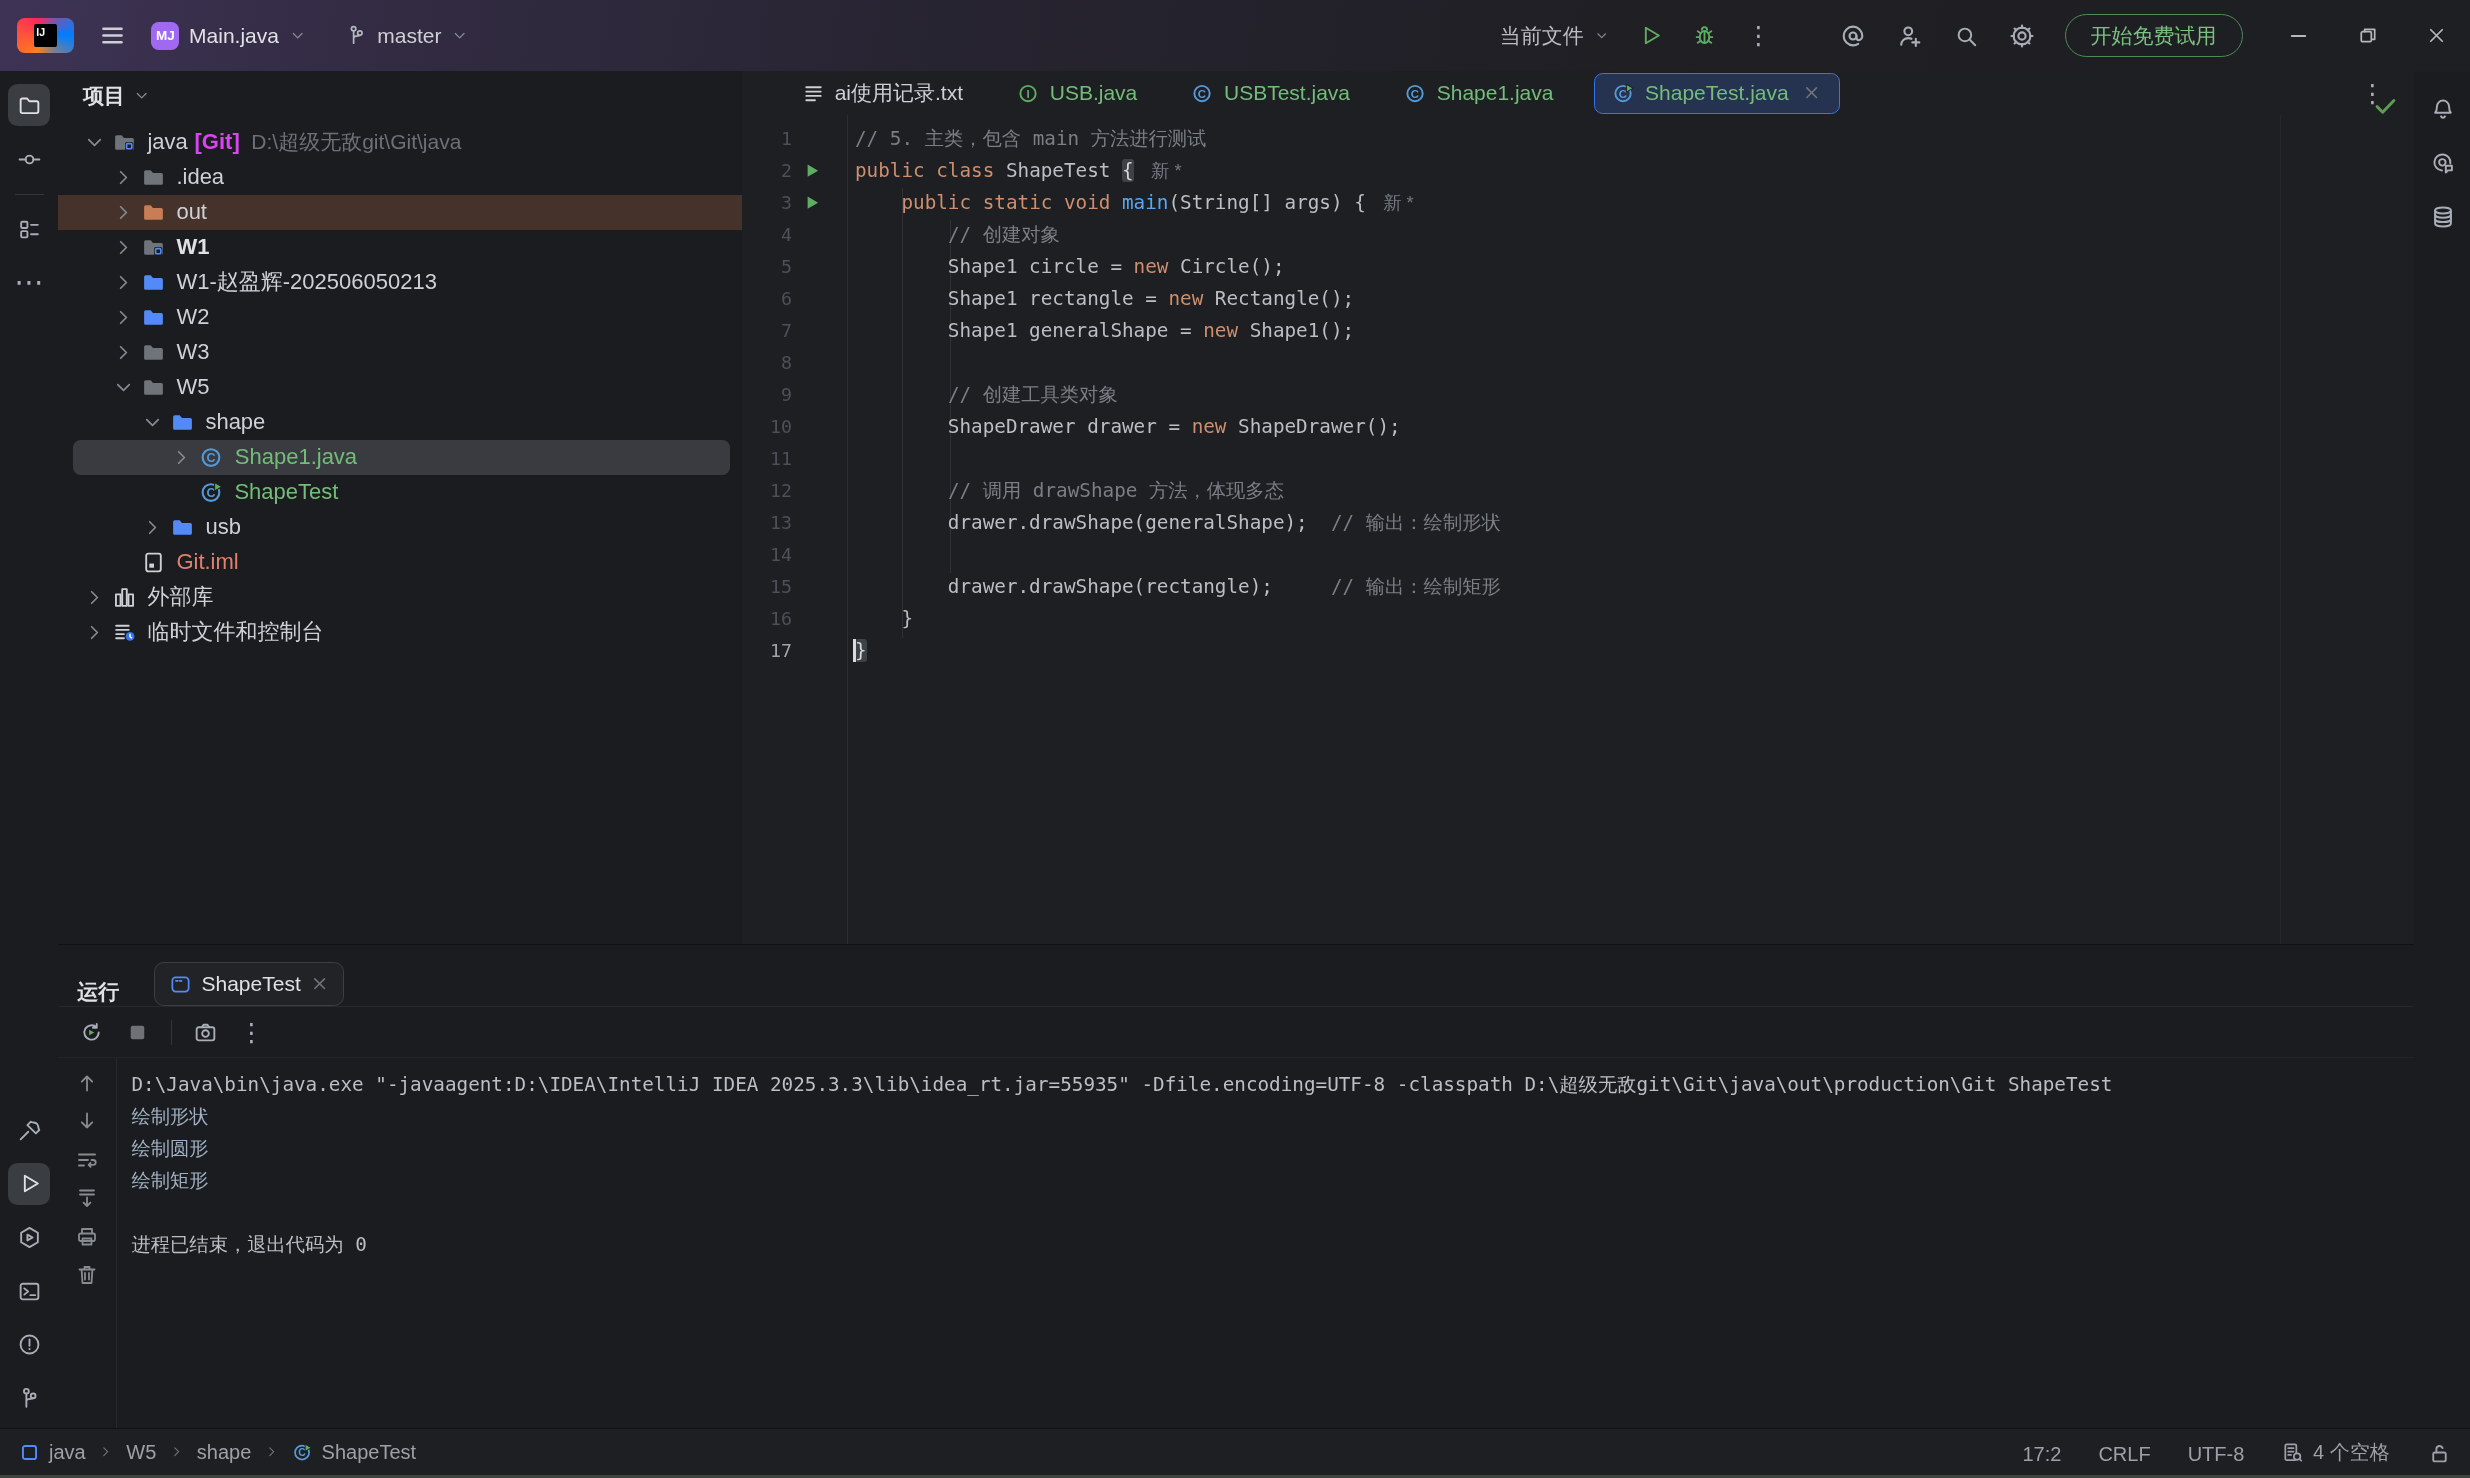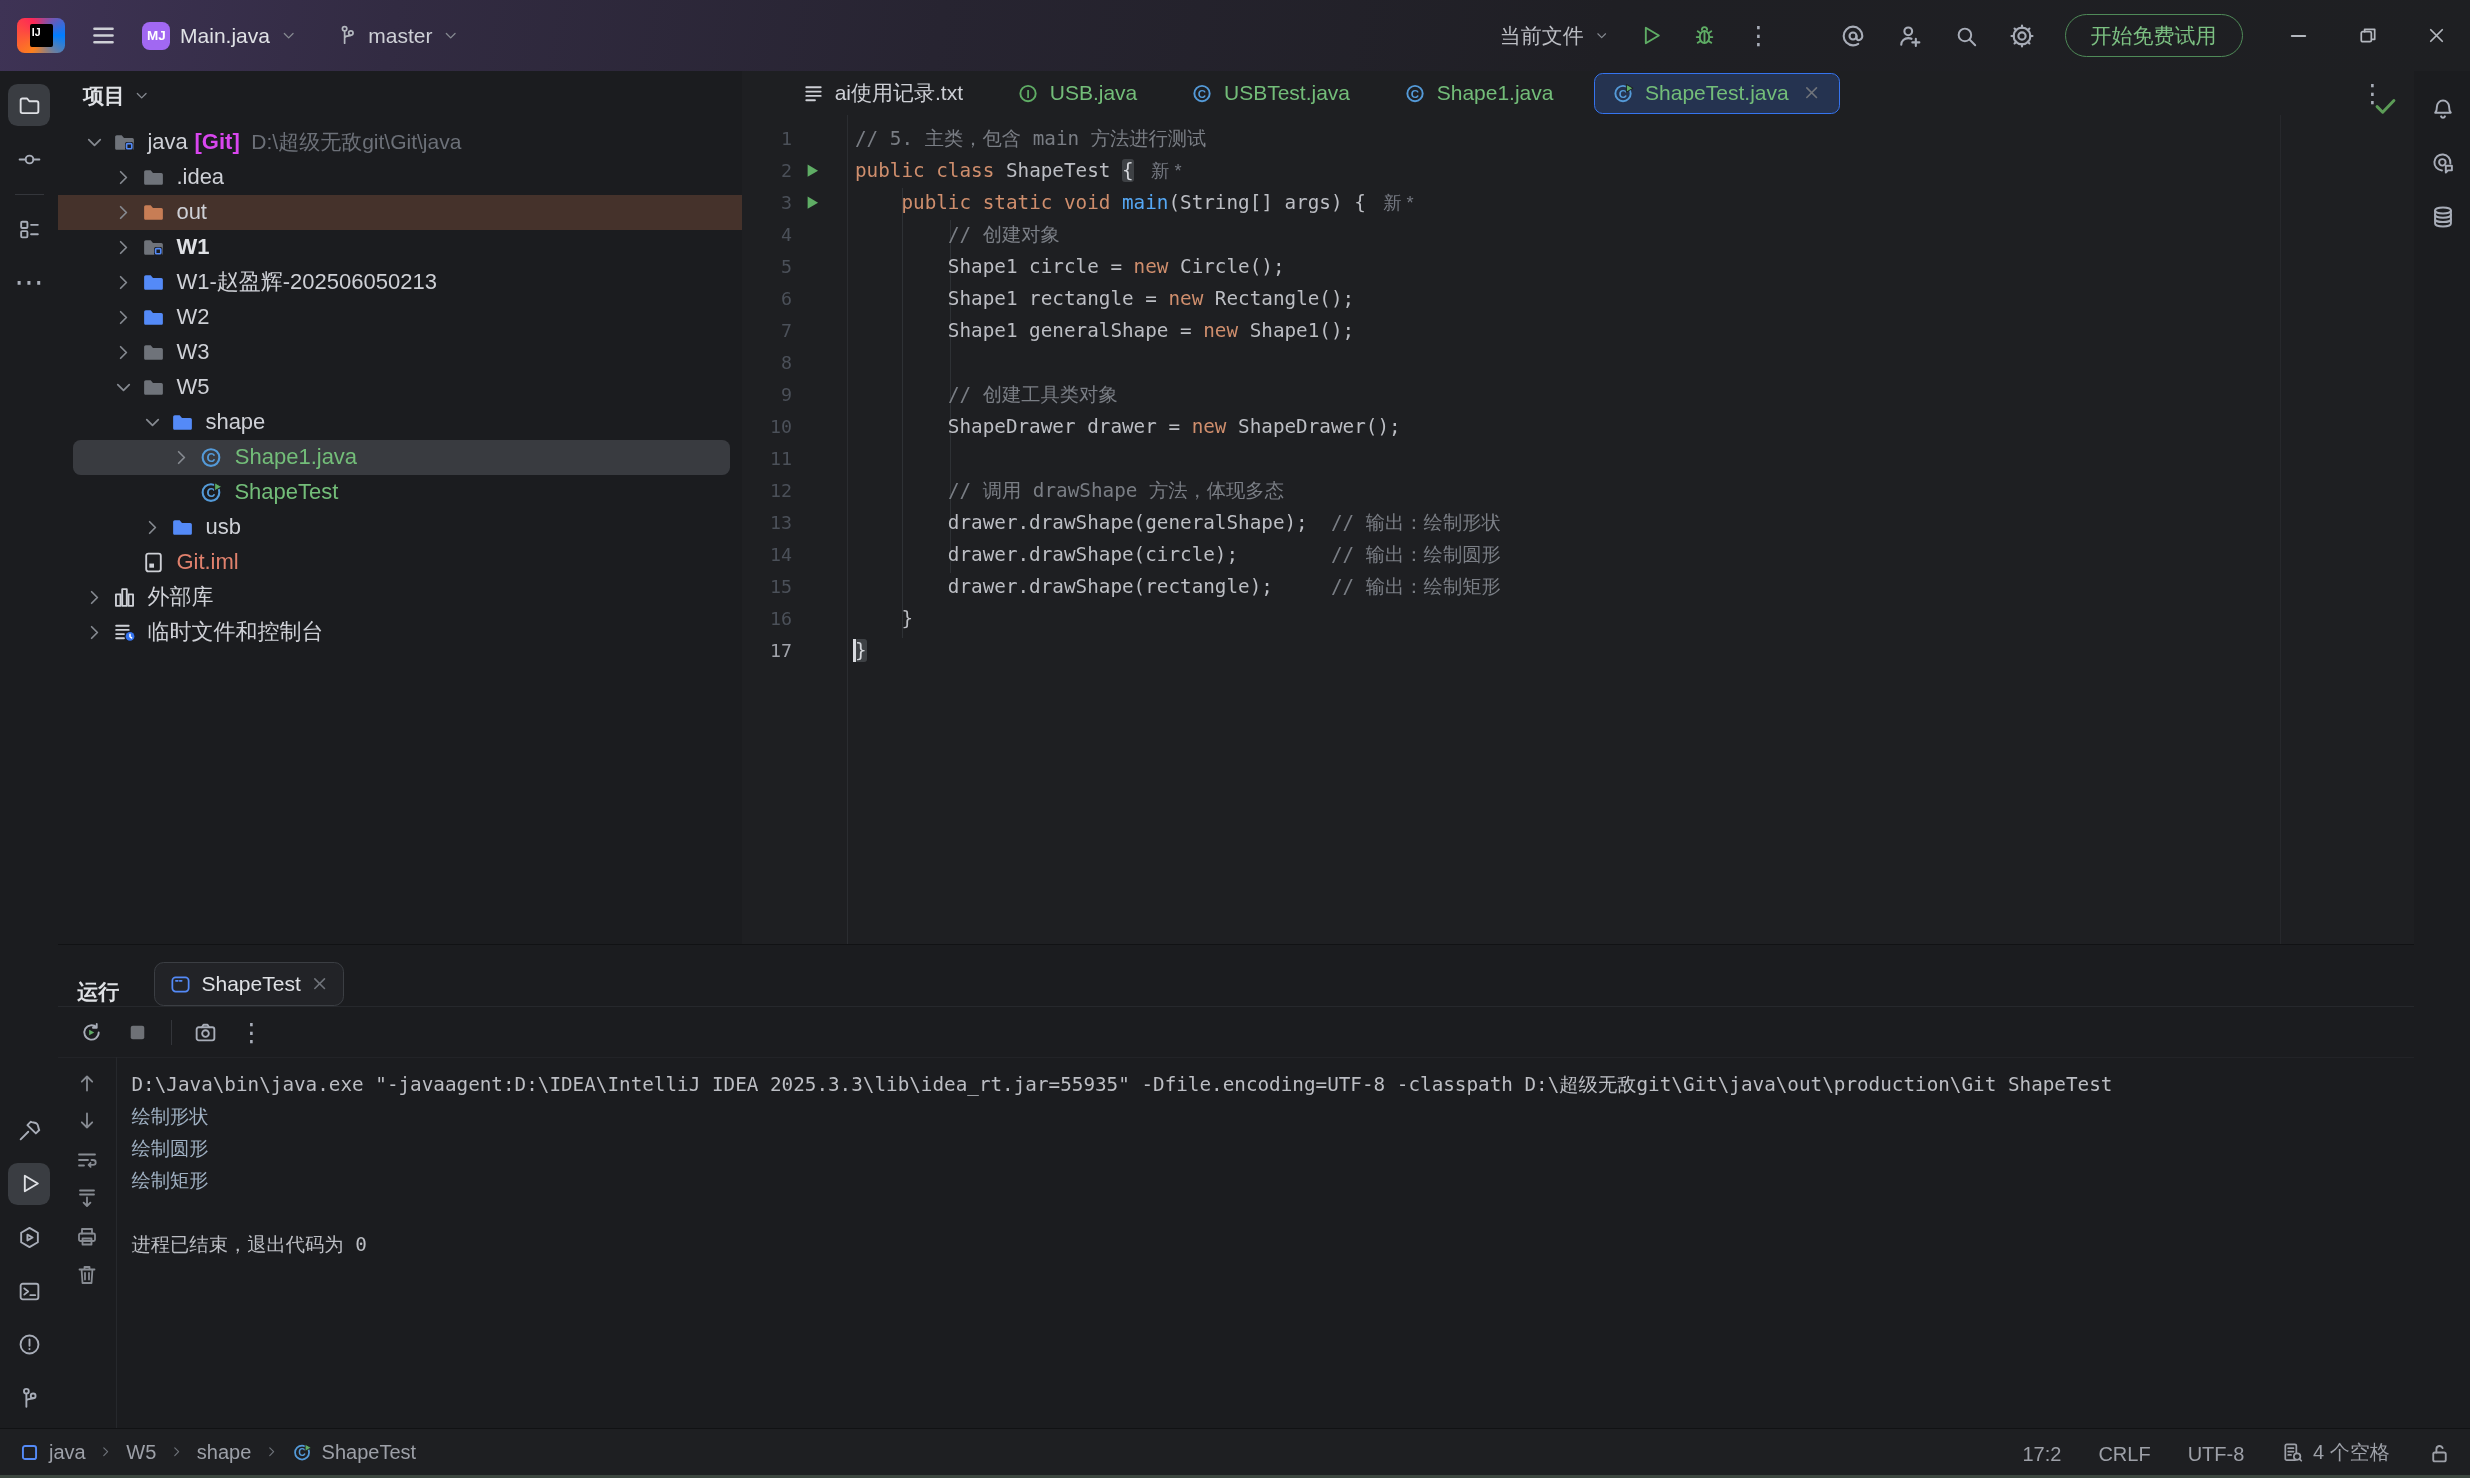--- a/index.html
+++ b/index.html
@@ -7,21 +7,21 @@
        font-family:"Liberation Sans","DejaVu Sans",sans-serif;color:#CED0D6;
        -webkit-font-smoothing:antialiased;user-select:none;}
   .icon{display:inline-flex;align-items:center;justify-content:center;flex:none;}
   .icon svg{width:100%;height:100%;display:block;}
 
   
   .titlebar{position:absolute;top:0;left:0;right:0;height:71px;display:flex;align-items:center;
     background:linear-gradient(100deg,#3E3355 0%,#322B42 16%,#272431 38%,#1F1F24 65%,#1E1F22 100%);
     border-bottom:1px solid #151619;}
   .tb-left{display:flex;align-items:center;gap:25px;padding-left:17.4px;}
-  .logo{width:48px;height:35px;border-radius:7.7px;position:relative;
+  .logo{width:57px;height:35px;border-radius:7.7px;position:relative;
     background:conic-gradient(from 210deg,#FC801D,#FE2857,#007EFF,#FC801D);display:flex;align-items:center;justify-content:center;}
   .logo .inner{width:23px;height:23px;background:#000;color:#fff;font-size:10.6px;font-weight:bold;
     display:flex;align-items:flex-start;justify-content:flex-start;padding:1.9px;box-sizing:border-box;border-radius:1.9px;}
   .avatar{width:28px;height:28px;border-radius:7.7px;background:#A168F2;color:#fff;font-size:13.5px;font-weight:bold;
     display:flex;align-items:center;justify-content:center;}
   .tb-group{display:flex;align-items:center;gap:9.7px;font-size:21px;color:#DFE1E5;}
   .tb-right{margin-left:auto;display:flex;align-items:center;gap:29px;padding-right:23px;}
   .tb-label{font-size:21px;color:#BCBEC4;}
   .pill{border:1.9px solid #4F8A58;color:#7CC082;font-size:21px;border-radius:22px;padding:6.8px 25px;background:transparent;}
   .winctl{display:flex;align-items:center;gap:46px;margin-left:15.4px;}
@@ -618,21 +618,21 @@
         <div class="codeline"><span class="ln">4</span><span class="runslot"></span><span class="codetext"><span class="tok-plain">        </span><span class="tok-cm">// 创建对象</span></span></div>
         <div class="codeline"><span class="ln">5</span><span class="runslot"></span><span class="codetext"><span class="tok-plain">        Shape1 circle = </span><span class="tok-kw">new</span><span class="tok-plain"> Circle();</span></span></div>
         <div class="codeline"><span class="ln">6</span><span class="runslot"></span><span class="codetext"><span class="tok-plain">        Shape1 rectangle = </span><span class="tok-kw">new</span><span class="tok-plain"> Rectangle();</span></span></div>
         <div class="codeline"><span class="ln">7</span><span class="runslot"></span><span class="codetext"><span class="tok-plain">        Shape1 generalShape = </span><span class="tok-kw">new</span><span class="tok-plain"> Shape1();</span></span></div>
         <div class="codeline"><span class="ln">8</span><span class="runslot"></span><span class="codetext"></span></div>
         <div class="codeline"><span class="ln">9</span><span class="runslot"></span><span class="codetext"><span class="tok-plain">        </span><span class="tok-cm">// 创建工具类对象</span></span></div>
         <div class="codeline"><span class="ln">10</span><span class="runslot"></span><span class="codetext"><span class="tok-plain">        ShapeDrawer drawer = </span><span class="tok-kw">new</span><span class="tok-plain"> ShapeDrawer();</span></span></div>
         <div class="codeline"><span class="ln">11</span><span class="runslot"></span><span class="codetext"></span></div>
         <div class="codeline"><span class="ln">12</span><span class="runslot"></span><span class="codetext"><span class="tok-plain">        </span><span class="tok-cm">// 调用 drawShape 方法，体现多态</span></span></div>
         <div class="codeline"><span class="ln">13</span><span class="runslot"></span><span class="codetext"><span class="tok-plain">        drawer.drawShape(generalShape);  </span><span class="tok-cm">// 输出：绘制形状</span></span></div>
-        <div class="codeline"><span class="ln">14</span><span class="runslot"></span><span class="codetext"><span class="tok-plain">        drawer.drawShape(circle);        </span><span class="tok-cm">// 输出：绘制圆形</span></span></div>
+        <div class="codeline"><span class="ln">14</span><span class="runslot"></span></div>
         <div class="codeline"><span class="ln">15</span><span class="runslot"></span><span class="codetext"><span class="tok-plain">        drawer.drawShape(rectangle);     </span><span class="tok-cm">// 输出：绘制矩形</span></span></div>
         <div class="codeline"><span class="ln">16</span><span class="runslot"></span><span class="codetext"><span class="tok-plain">    }</span></span></div>
         <div class="codeline"><span class="ln cur">17</span><span class="runslot"></span><span class="codetext"><span class="tok-caret">}</span></span></div>
       </div>
     <span class="icon inspect">
         <svg viewBox="0 0 24 24" fill="none" stroke="currentColor" stroke-width="1.8" stroke-linecap="round" stroke-linejoin="round">
           <path d="M4.5 13l5 5L19.5 7.5" stroke-width="2.6"></path>
         </svg>
       </span>
   </div>

